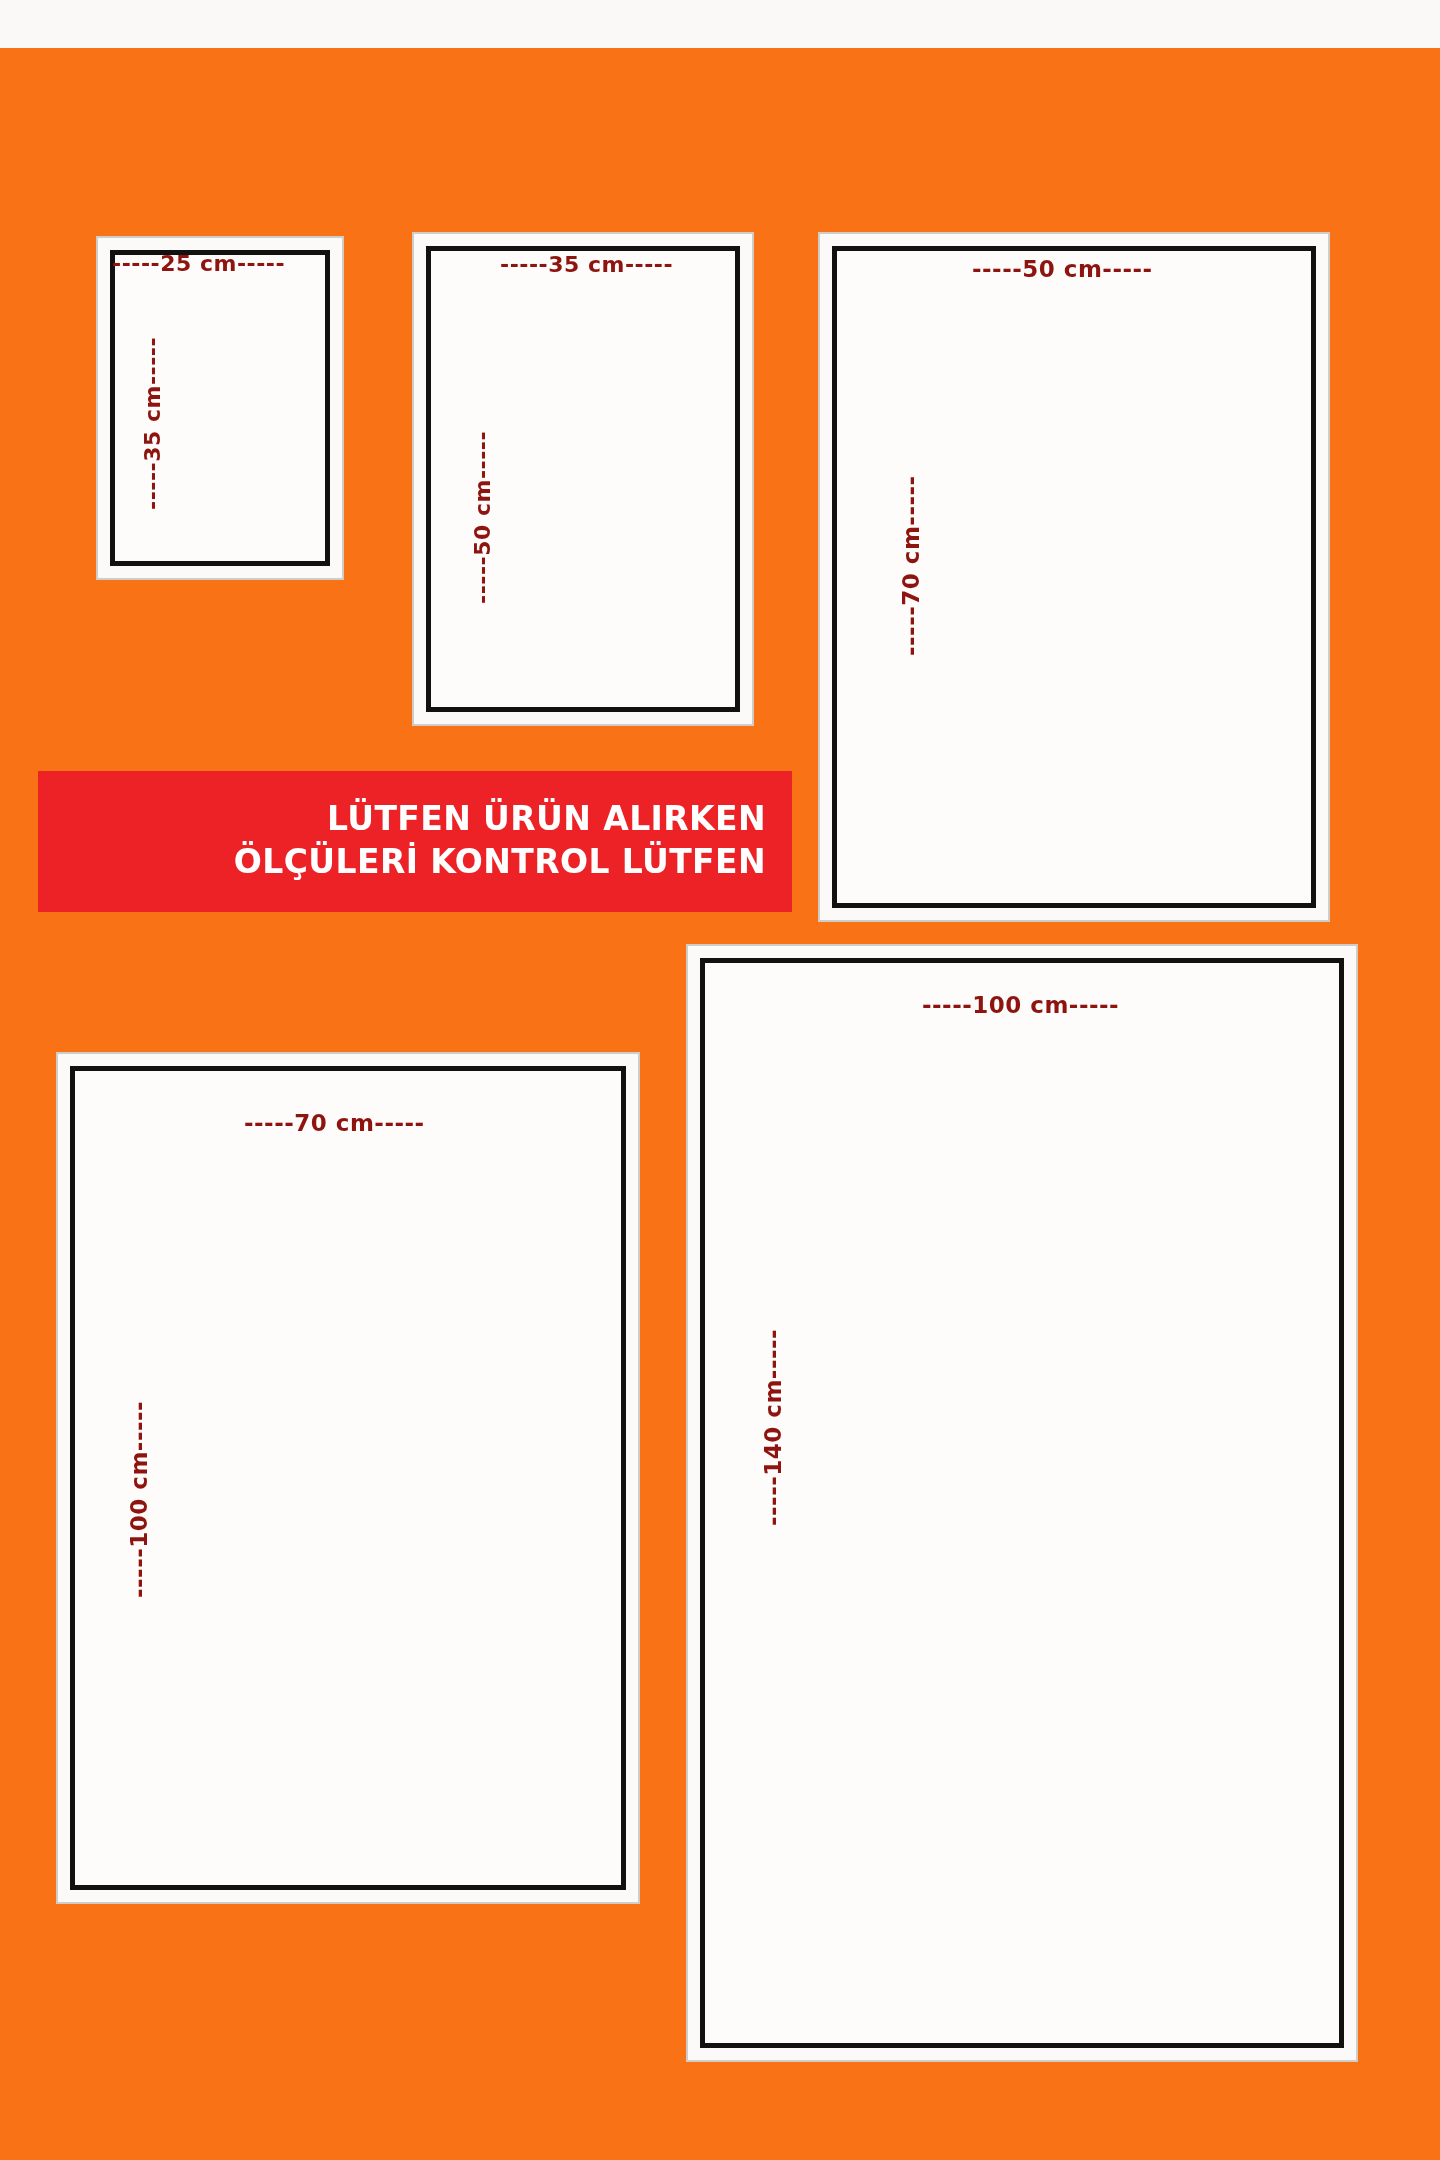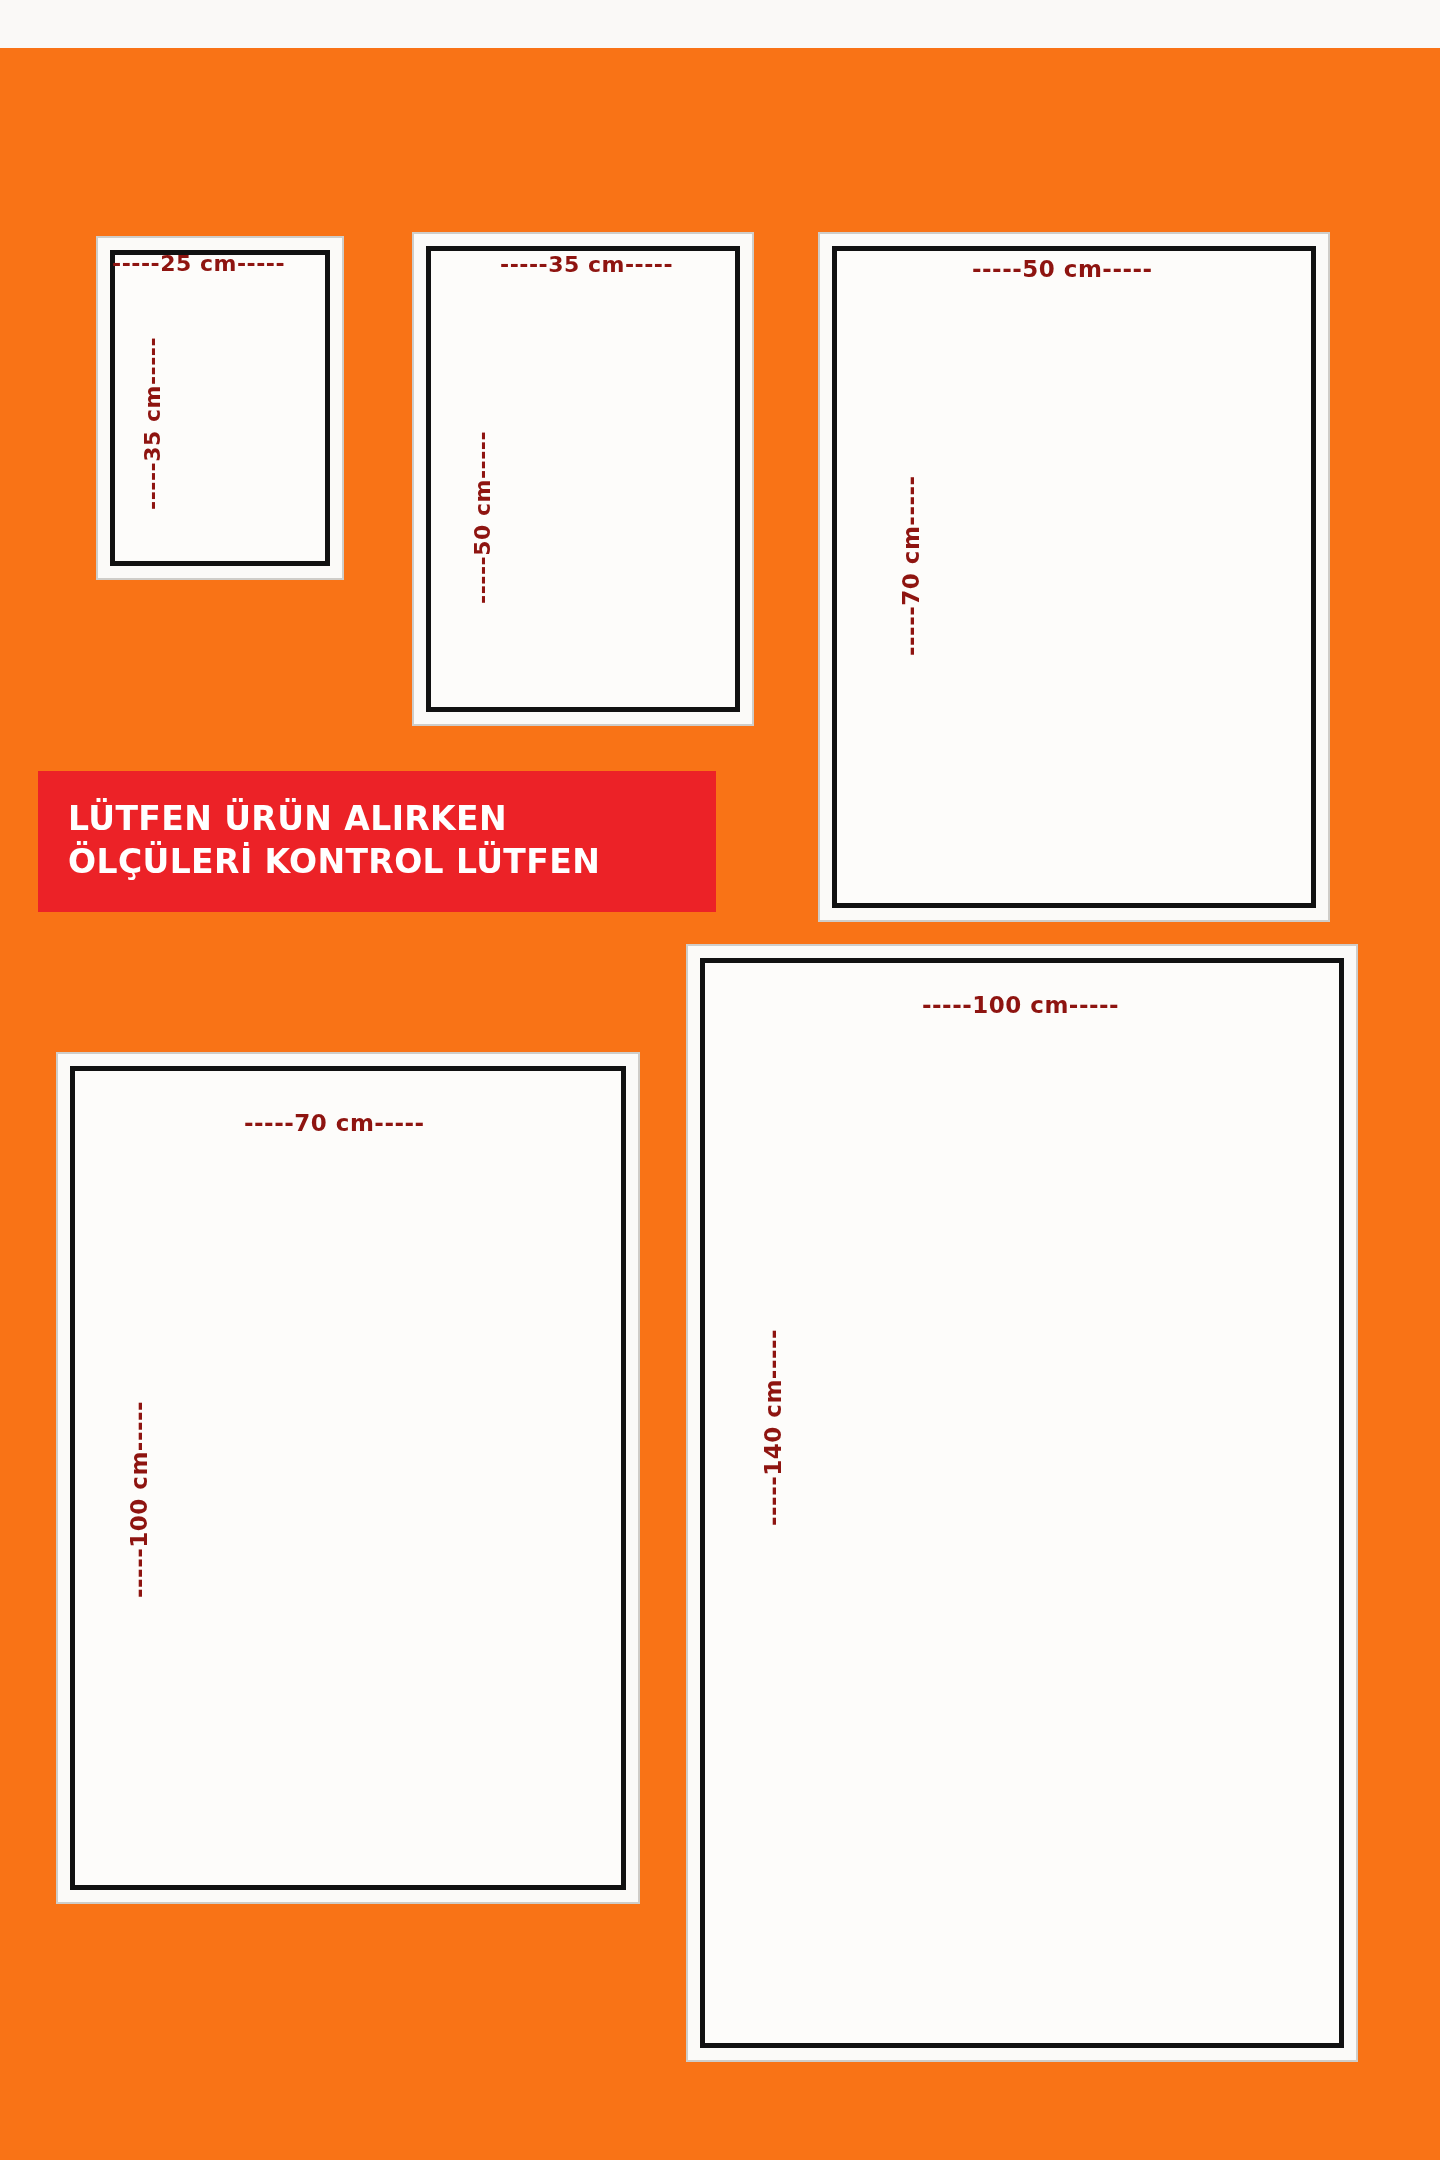--- a/index.html
+++ b/index.html
@@ -92,21 +92,21 @@
   </div>
   <div class="dim dim-h" style="left:500px; top:204px; font-size:22px;">-----35 cm-----</div>
   <div class="dim dim-v" style="left:470px; top:556px; font-size:22px;">-----50 cm-----</div>
 
   <div class="frame" style="left:818px; top:184px; width:512px; height:690px;">
     <div class="inner"></div>
   </div>
   <div class="dim dim-h" style="left:972px; top:208px; font-size:23px;">-----50 cm-----</div>
   <div class="dim dim-v" style="left:898px; top:608px; font-size:23px;">-----70 cm-----</div>
 
-  <div class="notice" style="left:38px; top:723px; width:678px; height:141px;">
+  <div class="notice" style="left:38px; top:723px; width:754px; height:141px;align-items:flex-end;">
     <div class="line">LÜTFEN ÜRÜN ALIRKEN</div>
     <div class="line">ÖLÇÜLERİ KONTROL LÜTFEN</div>
   </div>
 
   <div class="frame" style="left:686px; top:896px; width:672px; height:1118px;">
     <div class="inner"></div>
   </div>
   <div class="dim dim-h" style="left:922px; top:944px; font-size:23px;">-----100 cm-----</div>
   <div class="dim dim-v" style="left:760px; top:1478px; font-size:23px;">-----140 cm-----</div>
 

